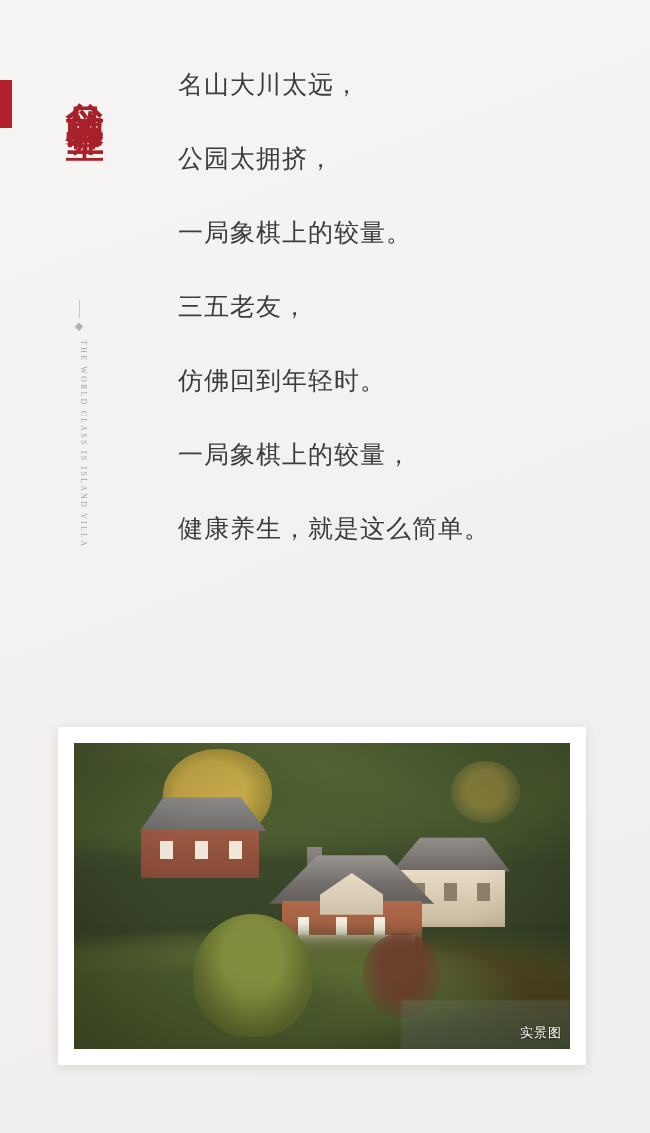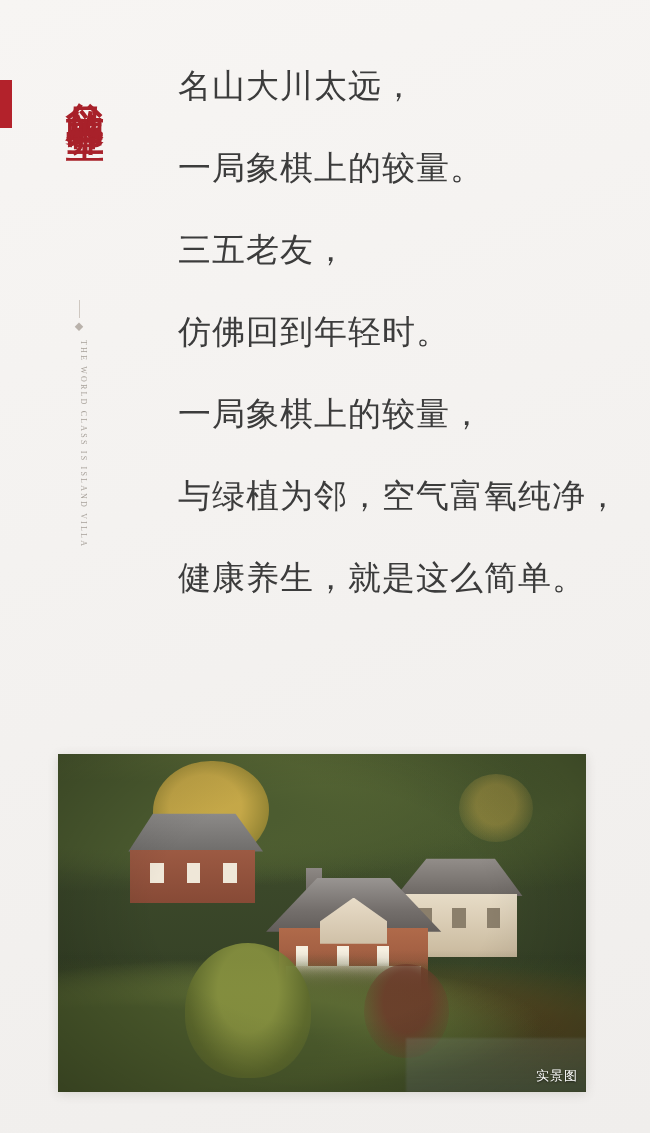--- a/index.html
+++ b/index.html
@@ -91,42 +91,42 @@
 
   
   .poem {
     position: absolute;
     left: 178px;
     top: 72px;
     width: 440px;
   }
 
   .poem-line {
-    font-family: Liberation Mono, monospace;
-    font-size: 33px;
+    font-family: Liberation Serif, serif;
+    font-size: 25px;
     line-height: 1;
     color: #3c3c3c;
     letter-spacing: 1px;
     margin-bottom: 49px;
     white-space: nowrap;
   }
 
   .poem-line:last-child {
     margin-bottom: 0;
   }
 
   
   .photo-frame {
     position: absolute;
     left: 58px;
-    top: 754px;
+    top: 727px;
     width: 528px;
     height: 338px;
     background: #ffffff;
-    padding: 0;
+    padding: 16px;
     box-sizing: border-box;
     box-shadow: 0 2px 10px rgba(90, 80, 70, 0.16);
   }
 
   .photo {
     position: relative;
     width: 100%;
     height: 100%;
     overflow: hidden;
     background: #2c3b22;
@@ -377,25 +377,25 @@
 
   <div class="ornament">
     <span class="dash"></span>
     ◆
   </div>
 
   <div class="vertical-en">THE WORLD CLASS IS ISLAND VILLA</div>
 
   <div class="poem">
     <div class="poem-line">名山大川太远，</div>
+    <div class="poem-line">公园太拥挤，</div>
     <div class="poem-line">一局象棋上的较量。</div>
     <div class="poem-line">三五老友，</div>
     <div class="poem-line">仿佛回到年轻时。</div>
     <div class="poem-line">一局象棋上的较量，</div>
-    <div class="poem-line">与绿植为邻，空气富氧纯净，</div>
     <div class="poem-line">健康养生，就是这么简单。</div>
   </div>
 
   <div class="photo-frame">
     <div class="photo">
       <div class="ph-sky"></div>
       <div class="ph-treeline"></div>
       <div class="ph-autumn"></div>
       <div class="ph-autumn2"></div>
 

